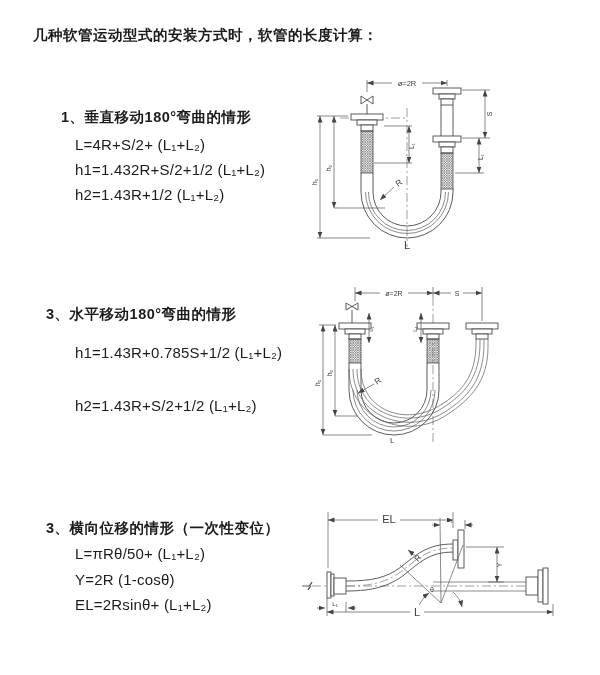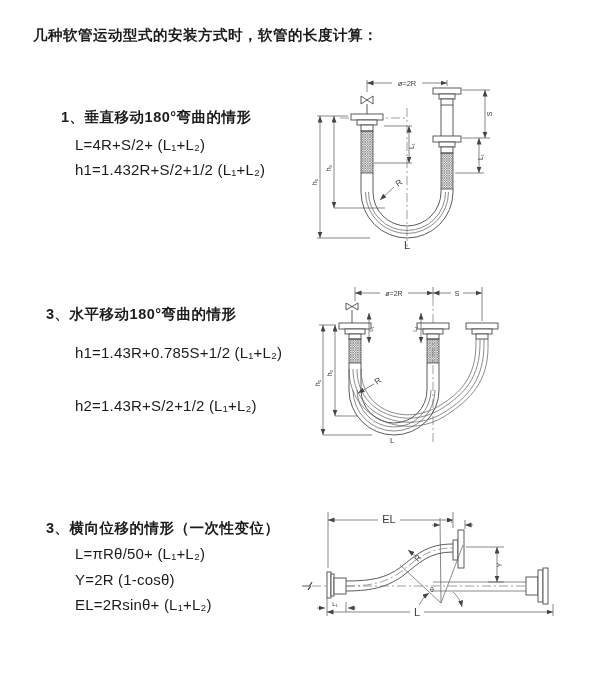--- a/index.html
+++ b/index.html
@@ -19,20 +19,21 @@
 </head>
 <body>
 
 <div class="page">
 
   <div class="abs title" style="left:33px;top:26px;">几种软管运动型式的安装方式时，软管的长度计算：</div>
 
   <div class="abs heading" style="left:46px;top:108px;margin-left:15px;">1、垂直移动180°弯曲的情形</div>
   <div class="abs formula" style="left:75px;top:136px;">L=4R+S/2+ (L₁+L₂)</div>
   <div class="abs formula" style="left:75px;top:161px;">h1=1.432R+S/2+1/2 (L₁+L₂)</div>
+  <div class="abs formula" style="left:75px;top:186px;">h2=1.43R+1/2 (L₁+L₂)</div>
 
   <div class="abs heading" style="left:46px;top:305px;">3、水平移动180°弯曲的情形</div>
   <div class="abs formula" style="left:75px;top:344px;">h1=1.43R+0.785S+1/2 (L₁+L₂)</div>
   <div class="abs formula" style="left:75px;top:381px;margin-top:16px;">h2=1.43R+S/2+1/2 (L₁+L₂)</div>
 
   <div class="abs heading" style="left:46px;top:519px;">3、横向位移的情形（一次性变位）</div>
   <div class="abs formula" style="left:75px;top:545px;">L=πRθ/50+ (L₁+L₂)</div>
   <div class="abs formula" style="left:75px;top:571px;">Y=2R (1-cosθ)</div>
   <div class="abs formula" style="left:75px;top:596px;">EL=2Rsinθ+ (L₁+L₂)</div>
 

